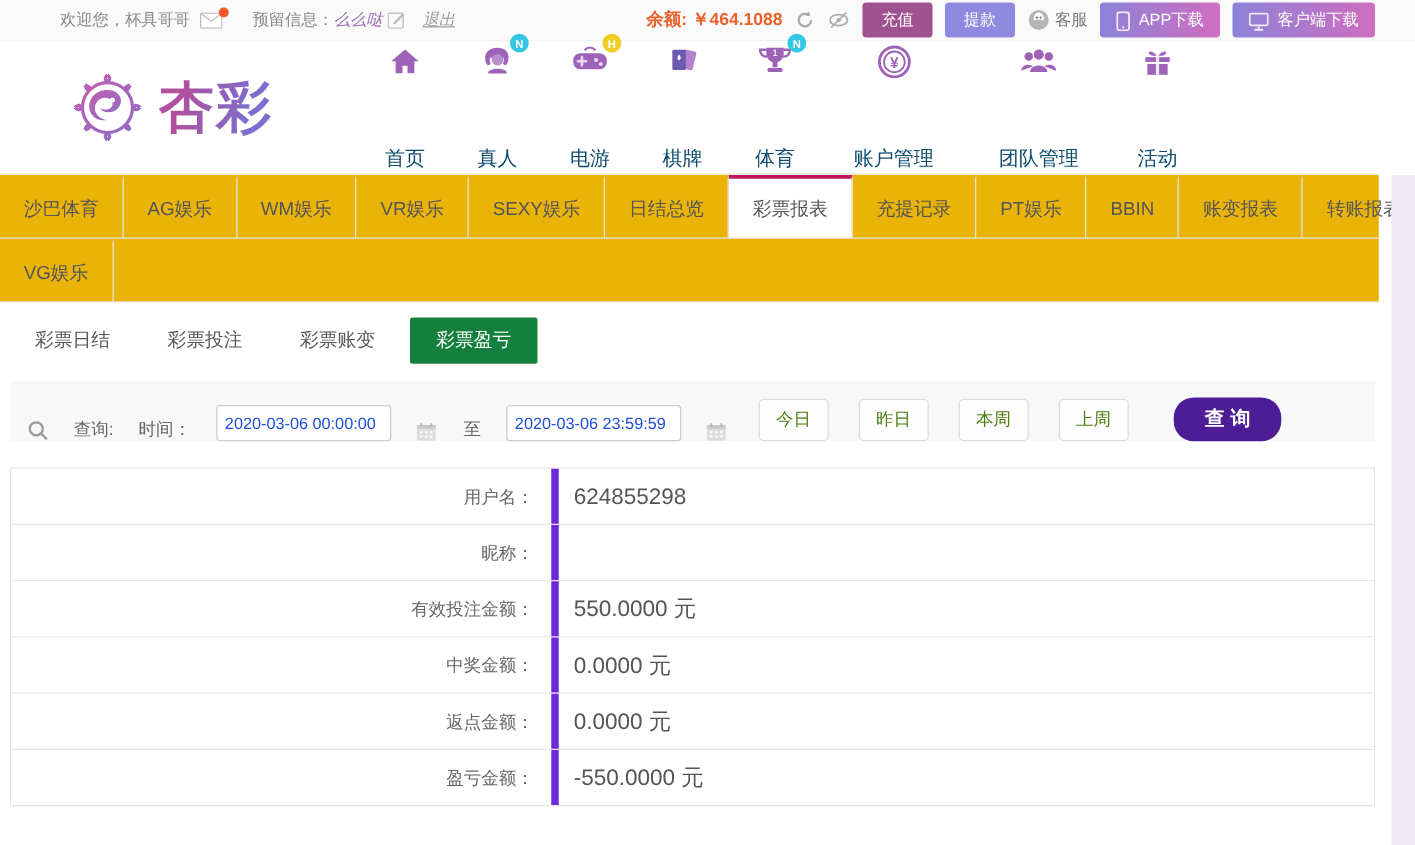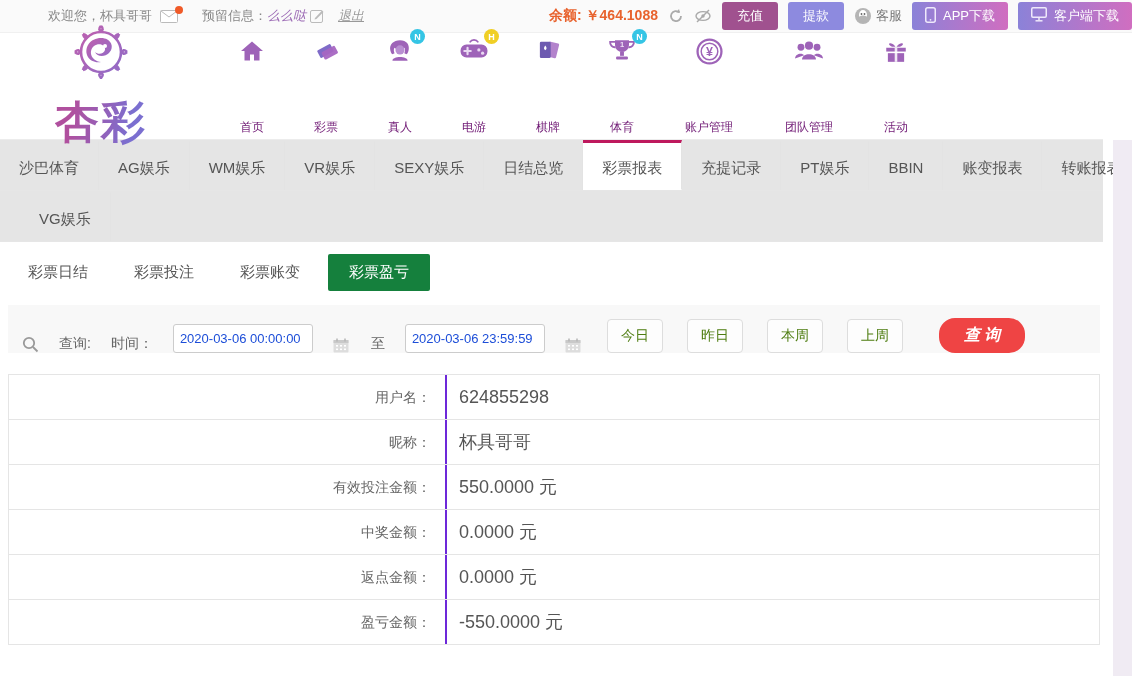--- a/index.html
+++ b/index.html
@@ -2,91 +2,91 @@
 <html><head>
 <meta charset="utf-8">
 <style>
   * { margin:0; padding:0; box-sizing:border-box; }
   html,body { width:1132px; height:676px; overflow:hidden; background:#fff;
     font-family:"Liberation Sans","DejaVu Sans",sans-serif; }
   .page { position:relative; width:1132px; height:676px; background:#fff; }
 
   
   .topbar { height:33px; background:#fafafa; border-bottom:1px solid #f0f0f0;
-    display:flex; align-items:center; padding:0 0 0 48px; font-size:13px; color:#888; }
+    display:flex; align-items:center; padding:0 32px 0 48px; font-size:13px; color:#888; }
   .welcome { color:#888; }
   .mail-wrap { position:relative; margin:0 10px 0 8px; cursor:pointer; }
   .mail-dot { position:absolute; top:-4px; right:-5px; width:8px; height:8px; border-radius:50%; background:#f05a28; }
   .reserved-label { margin-left:14px; color:#888; }
   .reserved-value { color:#9c6bb5; font-style:italic; }
   .edit-icon { margin:0 4px; cursor:pointer; }
   .logout { color:#999; font-style:italic; text-decoration:underline; margin-left:10px; cursor:pointer;text-align:center; }
   .topbar-right { margin-left:auto; display:flex; align-items:center; gap:10px; }
   .balance { color:#e8622d; font-size:14px; }
   .balance b { font-weight:bold; }
   .icon-btn { cursor:pointer; display:flex; align-items:center; }
   .btn-recharge,.btn-withdraw { color:#fff; font-size:13px; padding:5px 15px; border-radius:3px; cursor:pointer; border:none; }
   .btn-recharge { background:#a0518f; }
   .btn-withdraw { background:#8d8adf; }
   .service { display:flex; align-items:center; gap:4px; color:#777; cursor:pointer; }
-  .btn-download { display:flex; align-items:flex-start; gap:7px; color:#fff; font-size:13px;
+  .btn-download { display:flex; align-items:flex-end; gap:7px; color:#fff; font-size:13px;
     padding:5px 13px; border-radius:3px; cursor:pointer; border:none;
     background:linear-gradient(90deg,#8b82d8,#d06ec0); }
 
   
   .header { height:106px; background:#fff; display:flex; align-items:center; padding:0 20px 0 55px; }
-  .logo { display:flex; align-items:center; gap:10px; cursor:pointer;flex-direction:column; }
+  .logo { display:flex; align-items:center; gap:10px; cursor:pointer; }
   .logo-text { font-size:44px; font-weight:bold; letter-spacing:2px;
     background:linear-gradient(100deg,#b0509e 20%,#7b6fd0 80%);
     -webkit-background-clip:text; background-clip:text; color:transparent; }
   .nav { display:flex; align-items:flex-start; margin-left:68px; gap:0; }
   .nav-item { display:flex; flex-direction:column; align-items:center; gap:5px;
     cursor:pointer; padding:0 21px; }
   .nav-item.wide { padding:0 26px; }
   .nav-ico { position:relative; width:32px; height:30px; display:flex; align-items:center; justify-content:center; }
-  .nav-label { font-size:12px; color:#701a75; white-space:nowrap;margin-top:48px; }
+  .nav-label { font-size:16px; color:#0c4a6e; white-space:nowrap;margin-top:48px; }
   .badge { position:absolute; top:-7px; right:-9px; width:15px; height:15px; border-radius:50%;
     font-size:9px; font-weight:bold; color:#fff; display:flex; align-items:center; justify-content:center; }
   .badge:empty { display:none; }
   .badge-n { background:#35c5e5; }
   .badge-h { background:#f0cf25; }
 
   
   .content { width:1103px; }
-  .tabbar { background:#e5e5e5; border-top:1px solid #ececec; }
+  .tabbar { background:#eab308; border-top:1px solid #ececec; }
   .tabrow { display:flex; border-bottom:1px solid #e6e6e6; }
   .tab { height:50px; line-height:50px; padding:0 19px; font-size:15px; color:#555;
     border-right:1px solid #e3e3e3; cursor:pointer; white-space:nowrap; border-top:3px solid transparent; }
   .tab.active { background:#fff; border-top:3px solid #be185d; border-bottom:1px solid #fff; margin-bottom:-1px; }
   .tabrow2 { display:flex; }
-  .tabrow2 .tab { border-bottom:none;margin-left:20px; }
+  .tabrow2 .tab { border-bottom:none; }
   .tabbar-bottom { border-bottom:1px solid #e6e6e6; }
 
   
   .subtabs { display:flex; align-items:center; padding:12px 10px 10px 10px; gap:0; background:#fff; }
   .subtab { font-size:15px; color:#555; padding:8px 18px; margin-right:10px; cursor:pointer; white-space:nowrap; }
   .subtab.active { background:#15803d; color:#fff; border-radius:2px; padding:9px 21px; }
 
   
   .querybar { margin:4px 3px 0 8px; background:#f8f8f8; height:48px; display:flex; align-items:flex-end;
     padding:0 14px; gap:20px; }
   .q-label { font-size:14px; color:#666; }
   .q-input { width:140px; height:29px; border:1px solid #ccc; border-radius:3px; background:#fff;
     font-size:13px; color:#1d4ed8; padding:0 6px; font-family:Liberation Sans, sans-serif; }
   .cal-btn { cursor:pointer; display:flex; align-items:center; margin-right:2px; }
   .quick-btn { border:1px solid #ddd; background:#fdfdfd; color:#4d7c0f; font-size:14px;
     padding:7px 13px; border-radius:4px; cursor:pointer; margin-left:4px; white-space:nowrap; }
-  .search-btn { background:#ef4444; color:#fff; font-size:16px; font-weight:bold;
-    padding:7px 25px; border:none; border-radius:16px; cursor:pointer; margin-left:16px; white-space:nowrap;font-style:italic; }
+  .search-btn { background:#4c1d95; color:#fff; font-size:16px; font-weight:bold;
+    padding:7px 25px; border:none; border-radius:16px; cursor:pointer; margin-left:16px; white-space:nowrap; }
 
   
   .report { margin:21px 3px 0 8px; border:1px solid #e5e5e5; border-bottom:none; }
   .r-row { display:flex; height:45px; border-bottom:1px solid #e5e5e5; background:#fff; }
   .r-label { width:438px; text-align:right; line-height:44px; font-size:14px; color:#666;
-    padding-right:14px; border-right:2px solid #6d28d9; }
+    padding-right:14px; border-right:6px solid #6d28d9; }
   .r-value { flex:1; line-height:44px; font-size:18px; color:#555; padding-left:12px; }
 
   
   .right-strip { position:absolute; top:140px; right:0; bottom:0; width:19px; background:#f0ebf3; }
 
   svg { display:block; }
 </style>
 </head>
 <body>
 
@@ -176,33 +176,20 @@
     </div>
 
     <div class="nav">
       <div class="nav-item">
         <span class="nav-ico">
             <svg width="26" height="24" viewBox="0 0 24 24">
               <path d="M12 2.5 L23 12 H19.5 V21.5 H14 V15.5 H10 V21.5 H4.5 V12 H1 Z" fill="#9e63b8"></path>
             </svg>
           </span>
         <span class="nav-label">首页</span>
-      </div>
-      <div class="nav-item">
-        <span class="nav-ico">
-            <svg width="26" height="24" viewBox="0 0 24 24">
-              <g transform="rotate(-28 12 12)">
-                <rect x="4" y="7.5" width="15" height="8.5" rx="1.2" fill="#7f6bc8"></rect>
-              </g>
-              <g transform="rotate(-28 12 12)">
-                <rect x="7" y="11" width="15" height="8.5" rx="1.2" fill="#a766c2" opacity="0.95"></rect>
-              </g>
-            </svg>
-          </span>
-        <span class="nav-label">彩票</span>
       </div>
       <div class="nav-item">
         <span class="nav-ico">
             <svg width="26" height="26" viewBox="0 0 24 24">
               <path d="M12 2 c6 0 9 4 8 9 c-0.5 3 -2 4 -2 4 l-2 -1 c0 0 1.5 -3 0 -5 c-2 2 -7 2 -9 0 c-1.5 2 0 5 0 5 l-2 1 c0 0 -1.5 -1 -2 -4 C2 6 6 2 12 2 z" fill="#9e63b8"></path>
               <circle cx="12" cy="11" r="4.2" fill="#b98fd2"></circle>
               <path d="M5 21 c0 -4.5 14 -4.5 14 0 z" fill="#9e63b8"></path>
             </svg>
           <span class="badge badge-n">N</span>
           </span>
@@ -362,21 +349,20 @@
       <button class="search-btn">查 询</button>
     </div>
 
     <div class="report">
       <div class="r-row">
         <div class="r-label">用户名：</div>
         <div class="r-value">624855298</div>
       </div>
       <div class="r-row">
         <div class="r-label">昵称：</div>
-        <div class="r-value">杯具哥哥</div>
       </div>
       <div class="r-row">
         <div class="r-label">有效投注金额：</div>
         <div class="r-value">550.0000 元</div>
       </div>
       <div class="r-row">
         <div class="r-label">中奖金额：</div>
         <div class="r-value">0.0000 元</div>
       </div>
       <div class="r-row">

